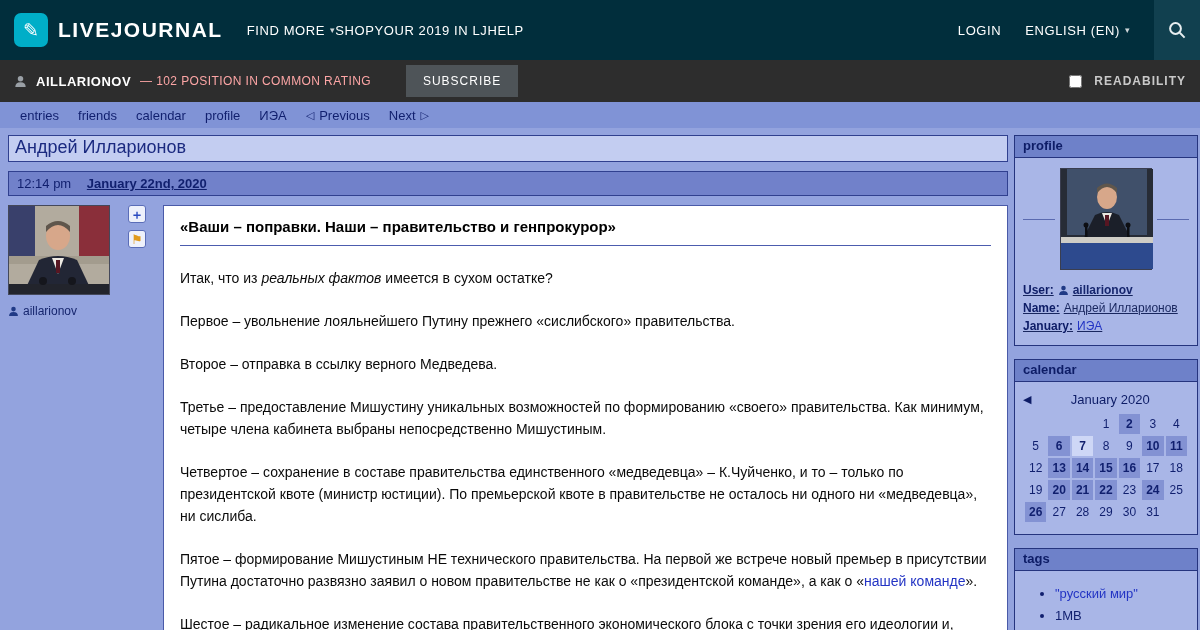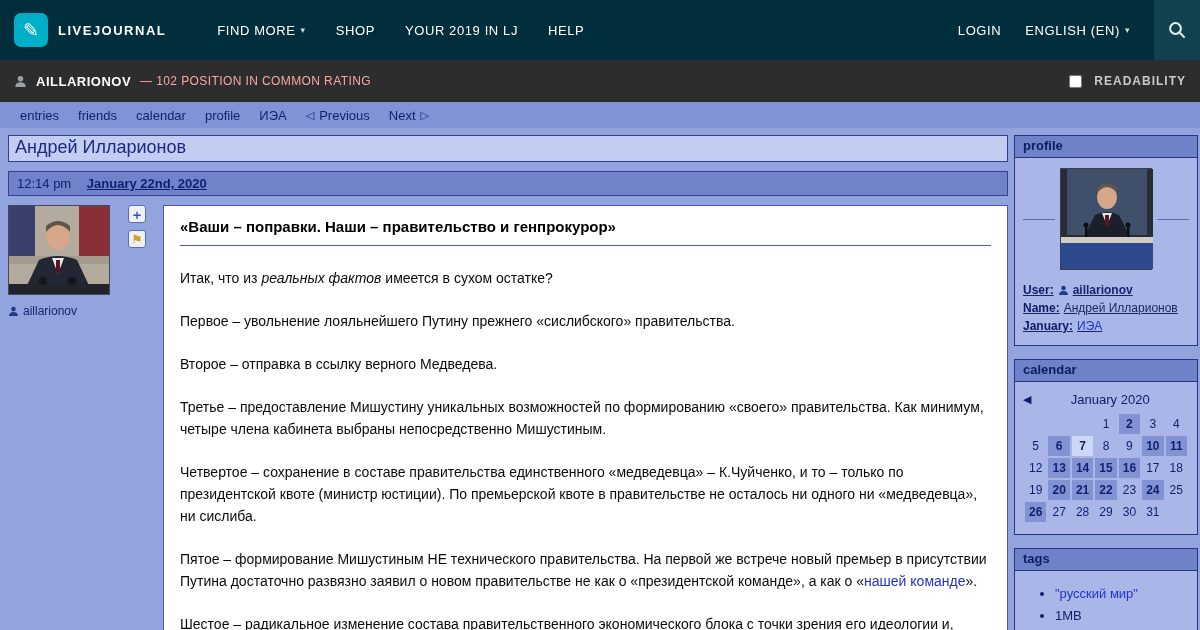--- a/index.html
+++ b/index.html
@@ -15,22 +15,22 @@
   .topnav {
     height: 60px; background: var(--topnav-bg, #012e3c);
     display: flex; align-items: center; padding-left: 14px;
   }
   .logo { display: flex; align-items: center; gap: 10px; }
   .logo-box {
     width: 34px; height: 34px; border-radius: 7px;
     background: var(--accent-teal, #00aec8);
     color: #fff; font-size: 19px; display: grid; place-items: center;
   }
-  .logo-text { color: #fff; font-weight: bold; font-size: 13px; letter-spacing: 1.5px; }
-  .topnav-links { display: flex; align-items: center; gap: 30px; margin-left: 51px; }
+  .logo-text { color: #fff; font-weight: bold; font-size: 21px; letter-spacing: 1.5px; }
+  .topnav-links { display: flex; align-items: center; margin-left: 24px; }
   .topnav-link { color: #fff; font-size: 13px; letter-spacing: .6px; display: inline-flex; align-items: center; gap: 5px; }
   .caret { font-size: 9px; color: #cfd6d9; }
   .topnav-right { margin-left: auto; display: flex; align-items: center; gap: 24px; }
   .create-blog {
     background: var(--accent-teal, #00aec8); color: #fff;
     font-size: 13px; letter-spacing: .6px; padding: 10px 15px;
   }
   .search-box {
     width: 46px; height: 60px; background: #11404f;
     display: grid; place-items: center; cursor: pointer;
@@ -167,20 +167,21 @@
 </header>
 
 <div class="userbar">
   <div class="userbar-left">
     <svg width="13" height="13" viewBox="0 0 12 12">
       <circle cx="6" cy="3.4" r="2.5" fill="#9aa0a6"></circle>
       <path d="M1.2 11 Q1.2 6.6 6 6.6 Q10.8 6.6 10.8 11 Z" fill="#9aa0a6"></path>
     </svg>
     <a class="userbar-name">AILLARIONOV</a>
     <span class="userbar-rating">— 102 POSITION IN COMMON RATING</span>
+    <button class="subscribe-btn">SUBSCRIBE</button>
   </div>
   <div class="userbar-right">
     <input type="checkbox" class="readability-check" style="">
     <span class="readability-label">READABILITY</span>
   </div>
 </div>
 
 <nav class="jnav">
   <a>entries</a>
   <a>friends</a>

